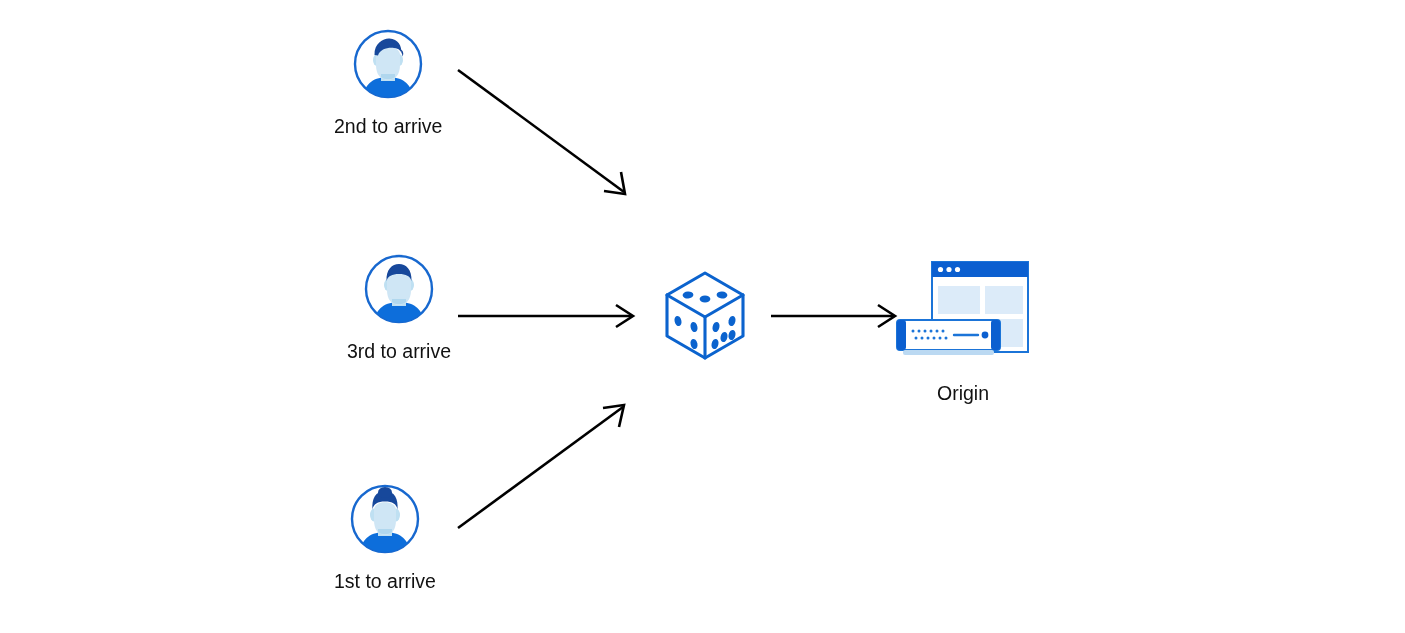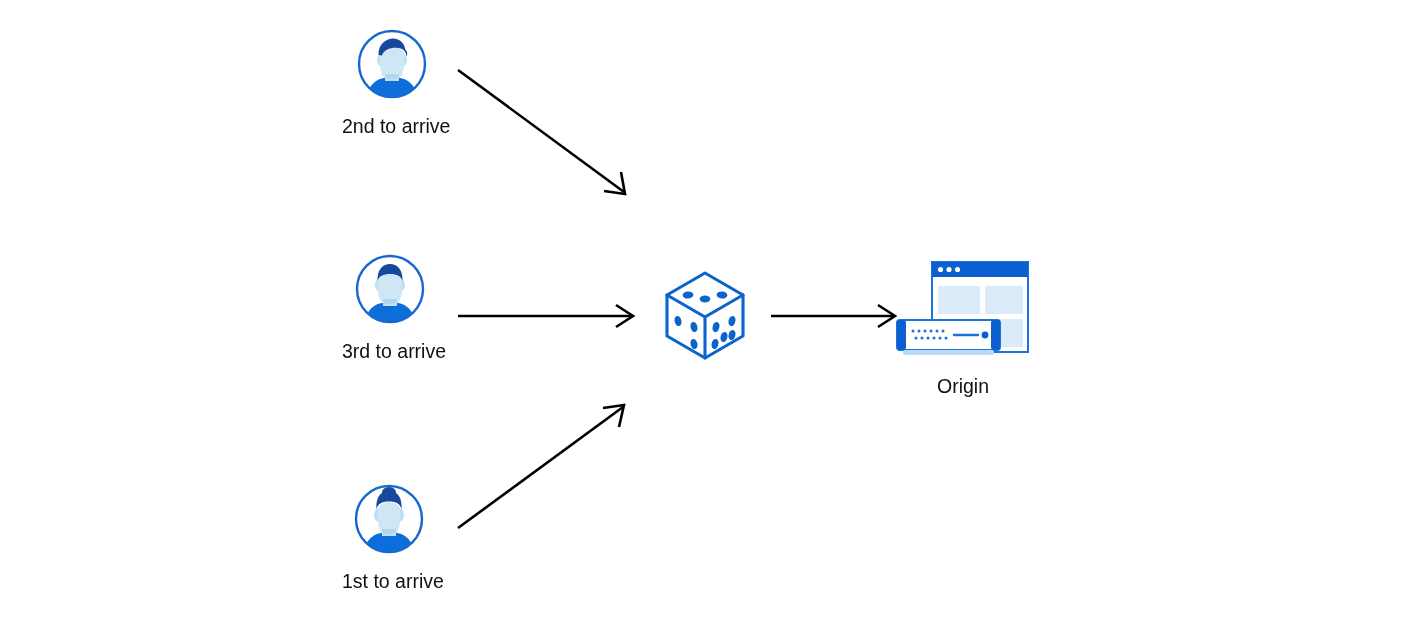--- a/index.html
+++ b/index.html
@@ -27,31 +27,30 @@
     width: 74px;
     height: 74px;
   }
   .node-label {
     margin-top: 14px;
     font-size: 19.5px;
     line-height: 22px;
     color: #111111;
     white-space: nowrap;
     font-family: "Liberation Sans", sans-serif;
-    margin-left: 8px;
   }
   .origin-label {
-    margin-top: 8px;
+    margin-top: 15px;
     font-size: 19.5px;
     line-height: 22px;
     color: #111111;
     white-space: nowrap;
   }
   #actor-2nd { left: 334px; top: 27px; }
-  #actor-3rd { left: 334px; top: 252px; }
+  #actor-3rd { left: 347px; top: 252px; }
   #actor-1st { left: 334px; top: 482px; justify-content: space-between; }
   #dice-node { left: 660px; top: 268px; }
   #origin-node { left: 893px; top: 258px; }
   .arrow-layer {
     position: absolute;
     left: 0; top: 0;
     width: 1405px;
     height: 633px;
     pointer-events: none;
   }

